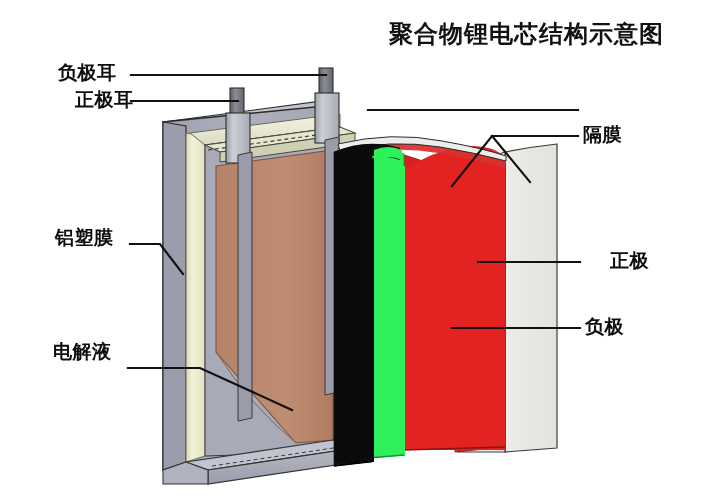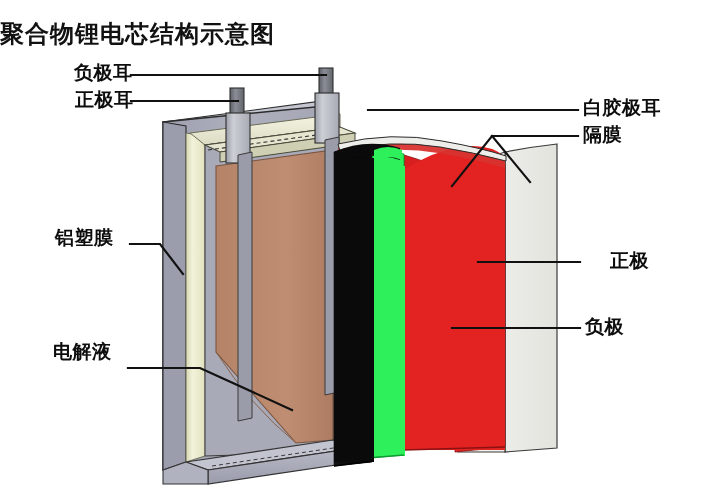--- a/index.html
+++ b/index.html
@@ -20,21 +20,21 @@
     left: 0;
     top: 0;
     width: 702px;
     height: 500px;
   }
   .ttl {
     position: absolute;
     left: 0;
     top: 18px;
     width: 664px;
-    text-align: left;
+    text-align: right;
     font-size: 24px;
     font-weight: bold;
     color: #111111;
     letter-spacing: 1px;
     font-family: "Liberation Sans", "DejaVu Sans", sans-serif;
   }
   .lbl {
     position: absolute;
     font-size: 19px;
     font-weight: bold;
@@ -196,29 +196,28 @@
 
       <path d="M578,136 L492,136 L452,186"></path>
       <path d="M492,136 L530,182"></path>
 
       <path d="M478,262 L580,262"></path>
 
       <path d="M452,328 L580,328"></path>
     </g>
   </svg>
 
-  <div class="lbl lbl-l" style="left:58px; top:63px;margin-left:16px;">负极耳</div>
+  <div class="lbl lbl-l" style="left:58px; top:63px;">负极耳</div>
 
   <div class="lbl lbl-l" style="left:75px; top:90px;">正极耳</div>
 
   <div class="lbl lbl-l" style="left:55px; top:228px;">铝塑膜</div>
 
   <div class="lbl lbl-l" style="left:53px; top:342px;">电解液</div>
 
-  <div class="lbl lbl-r" style="left:583px; top:98px;">白胶极耳</div>
 
   <div class="lbl lbl-r" style="left:583px; top:125px;text-align:center;">隔膜</div>
 
   <div class="lbl lbl-r" style="left:610px; top:251px;">正极</div>
 
   <div class="lbl lbl-r" style="left:585px; top:317px;">负极</div>
 
 </div>
 
 </body></html>

